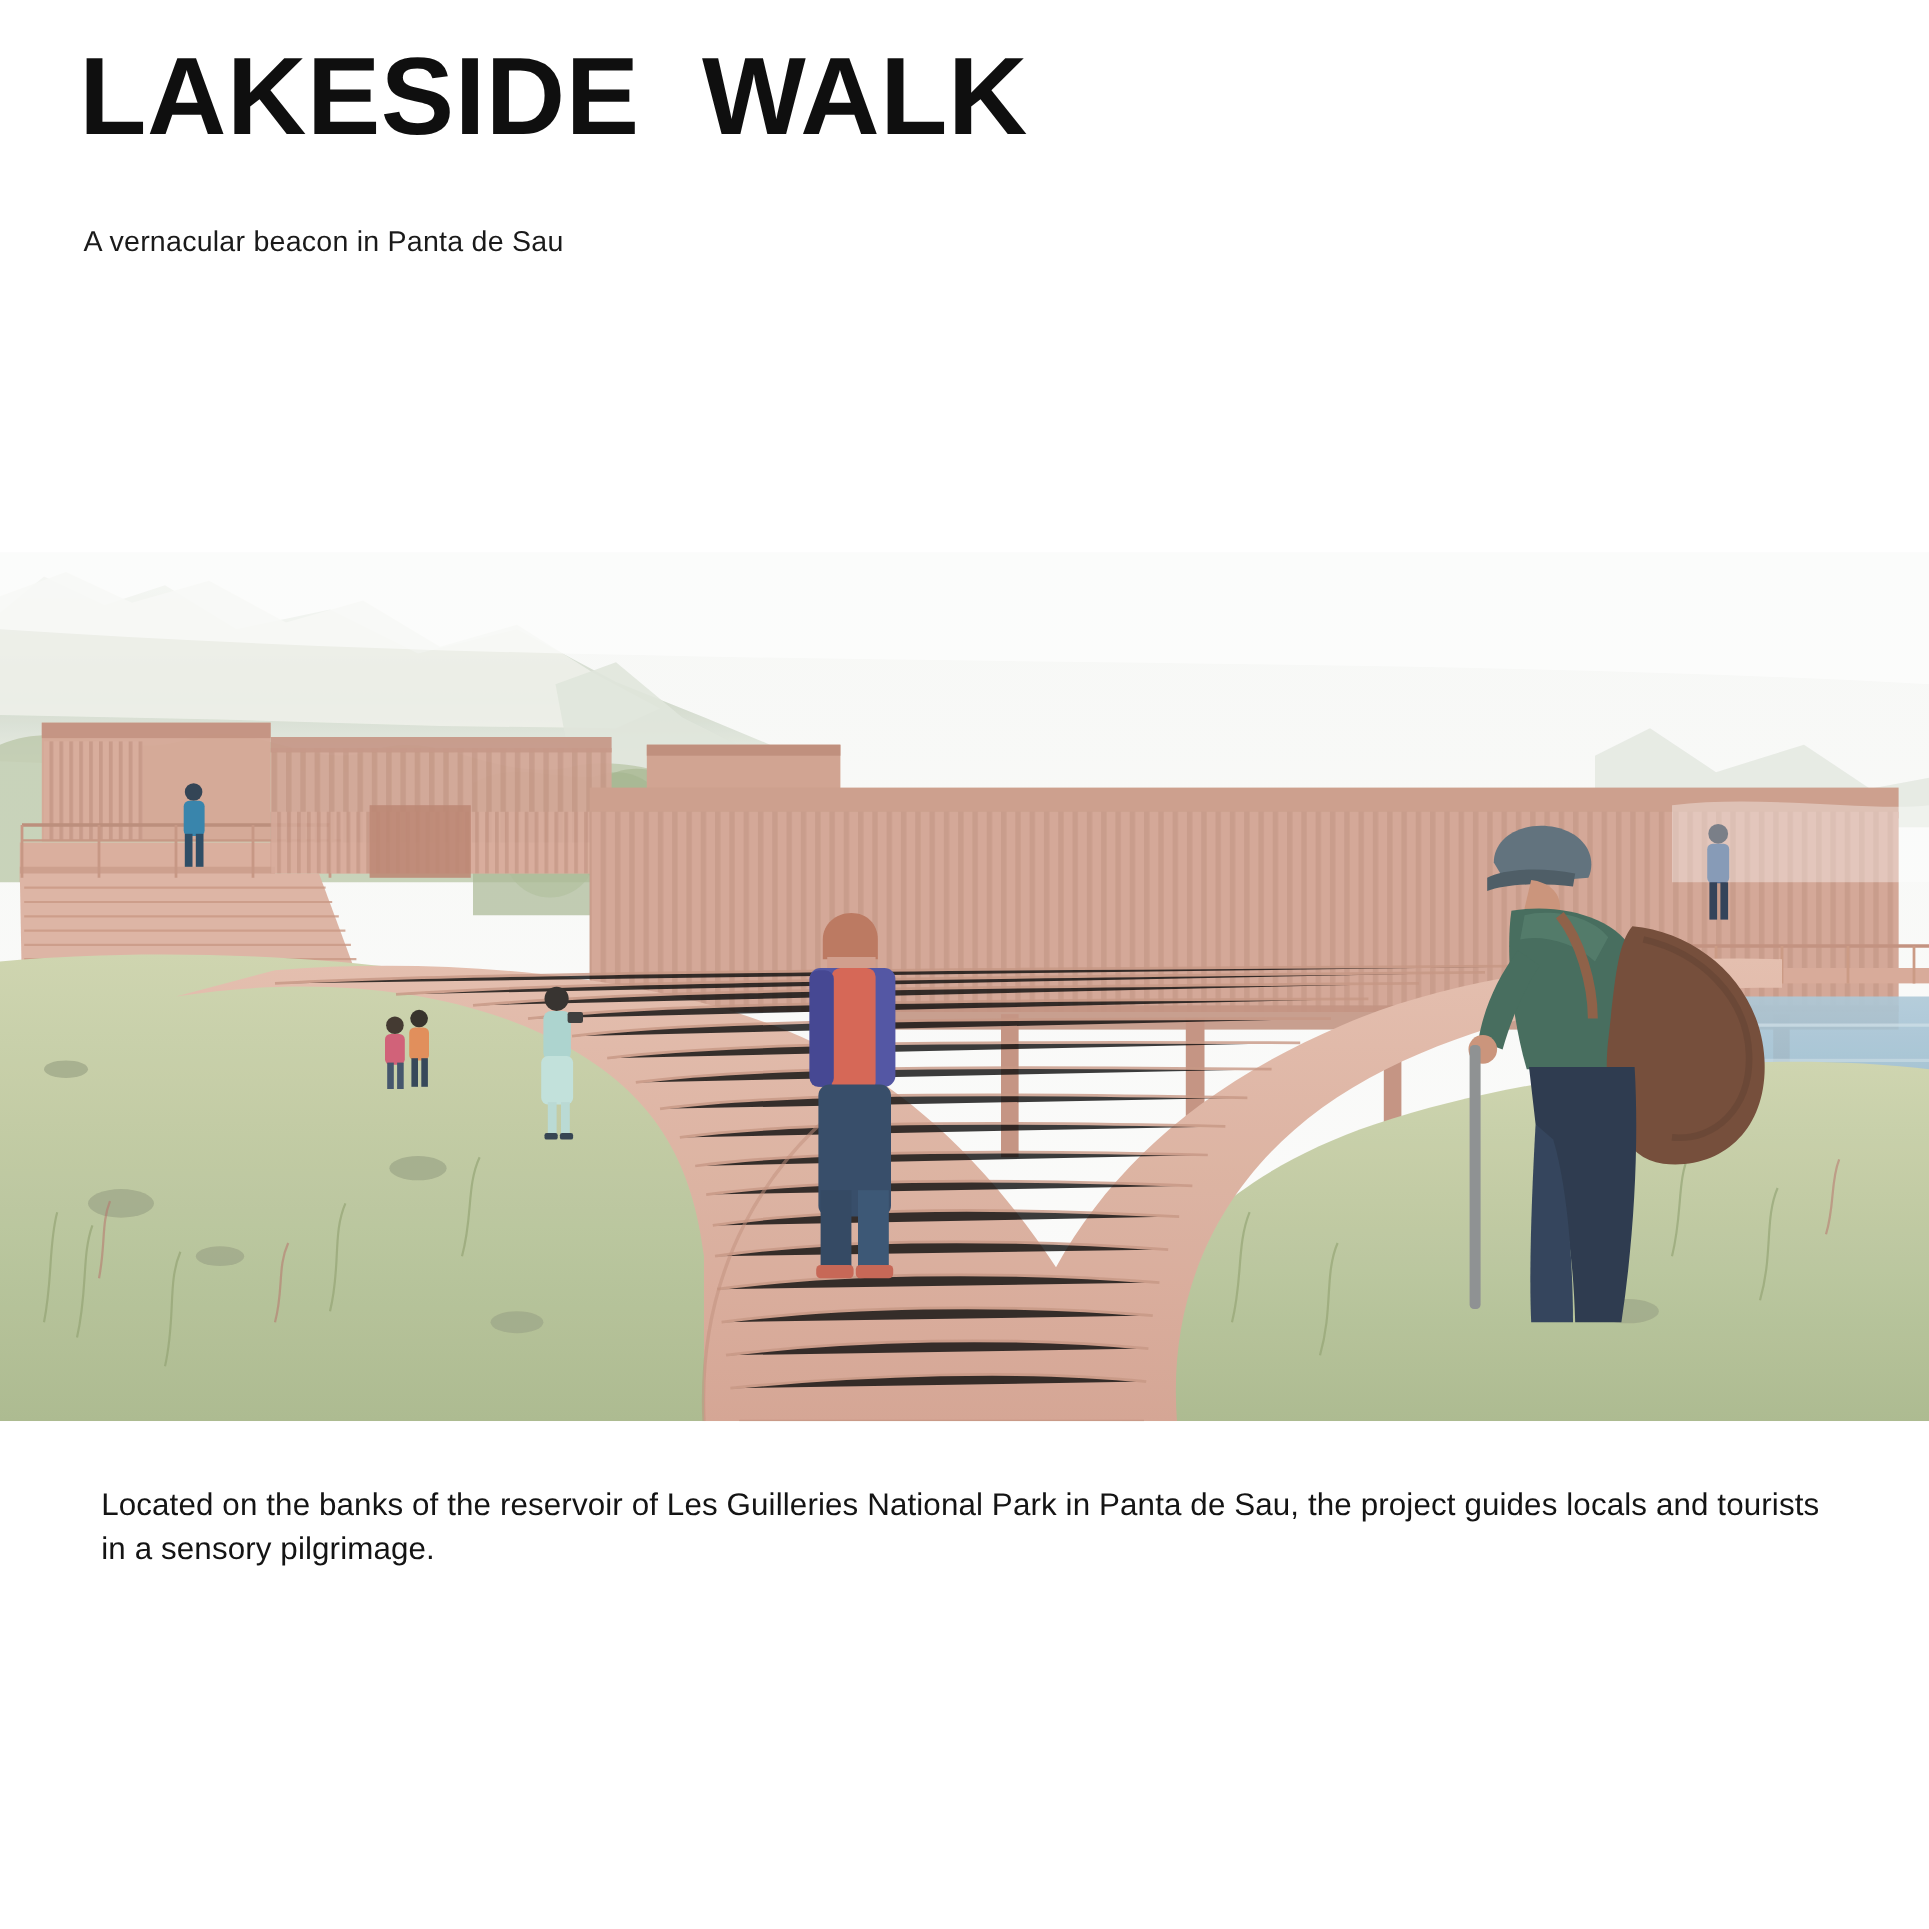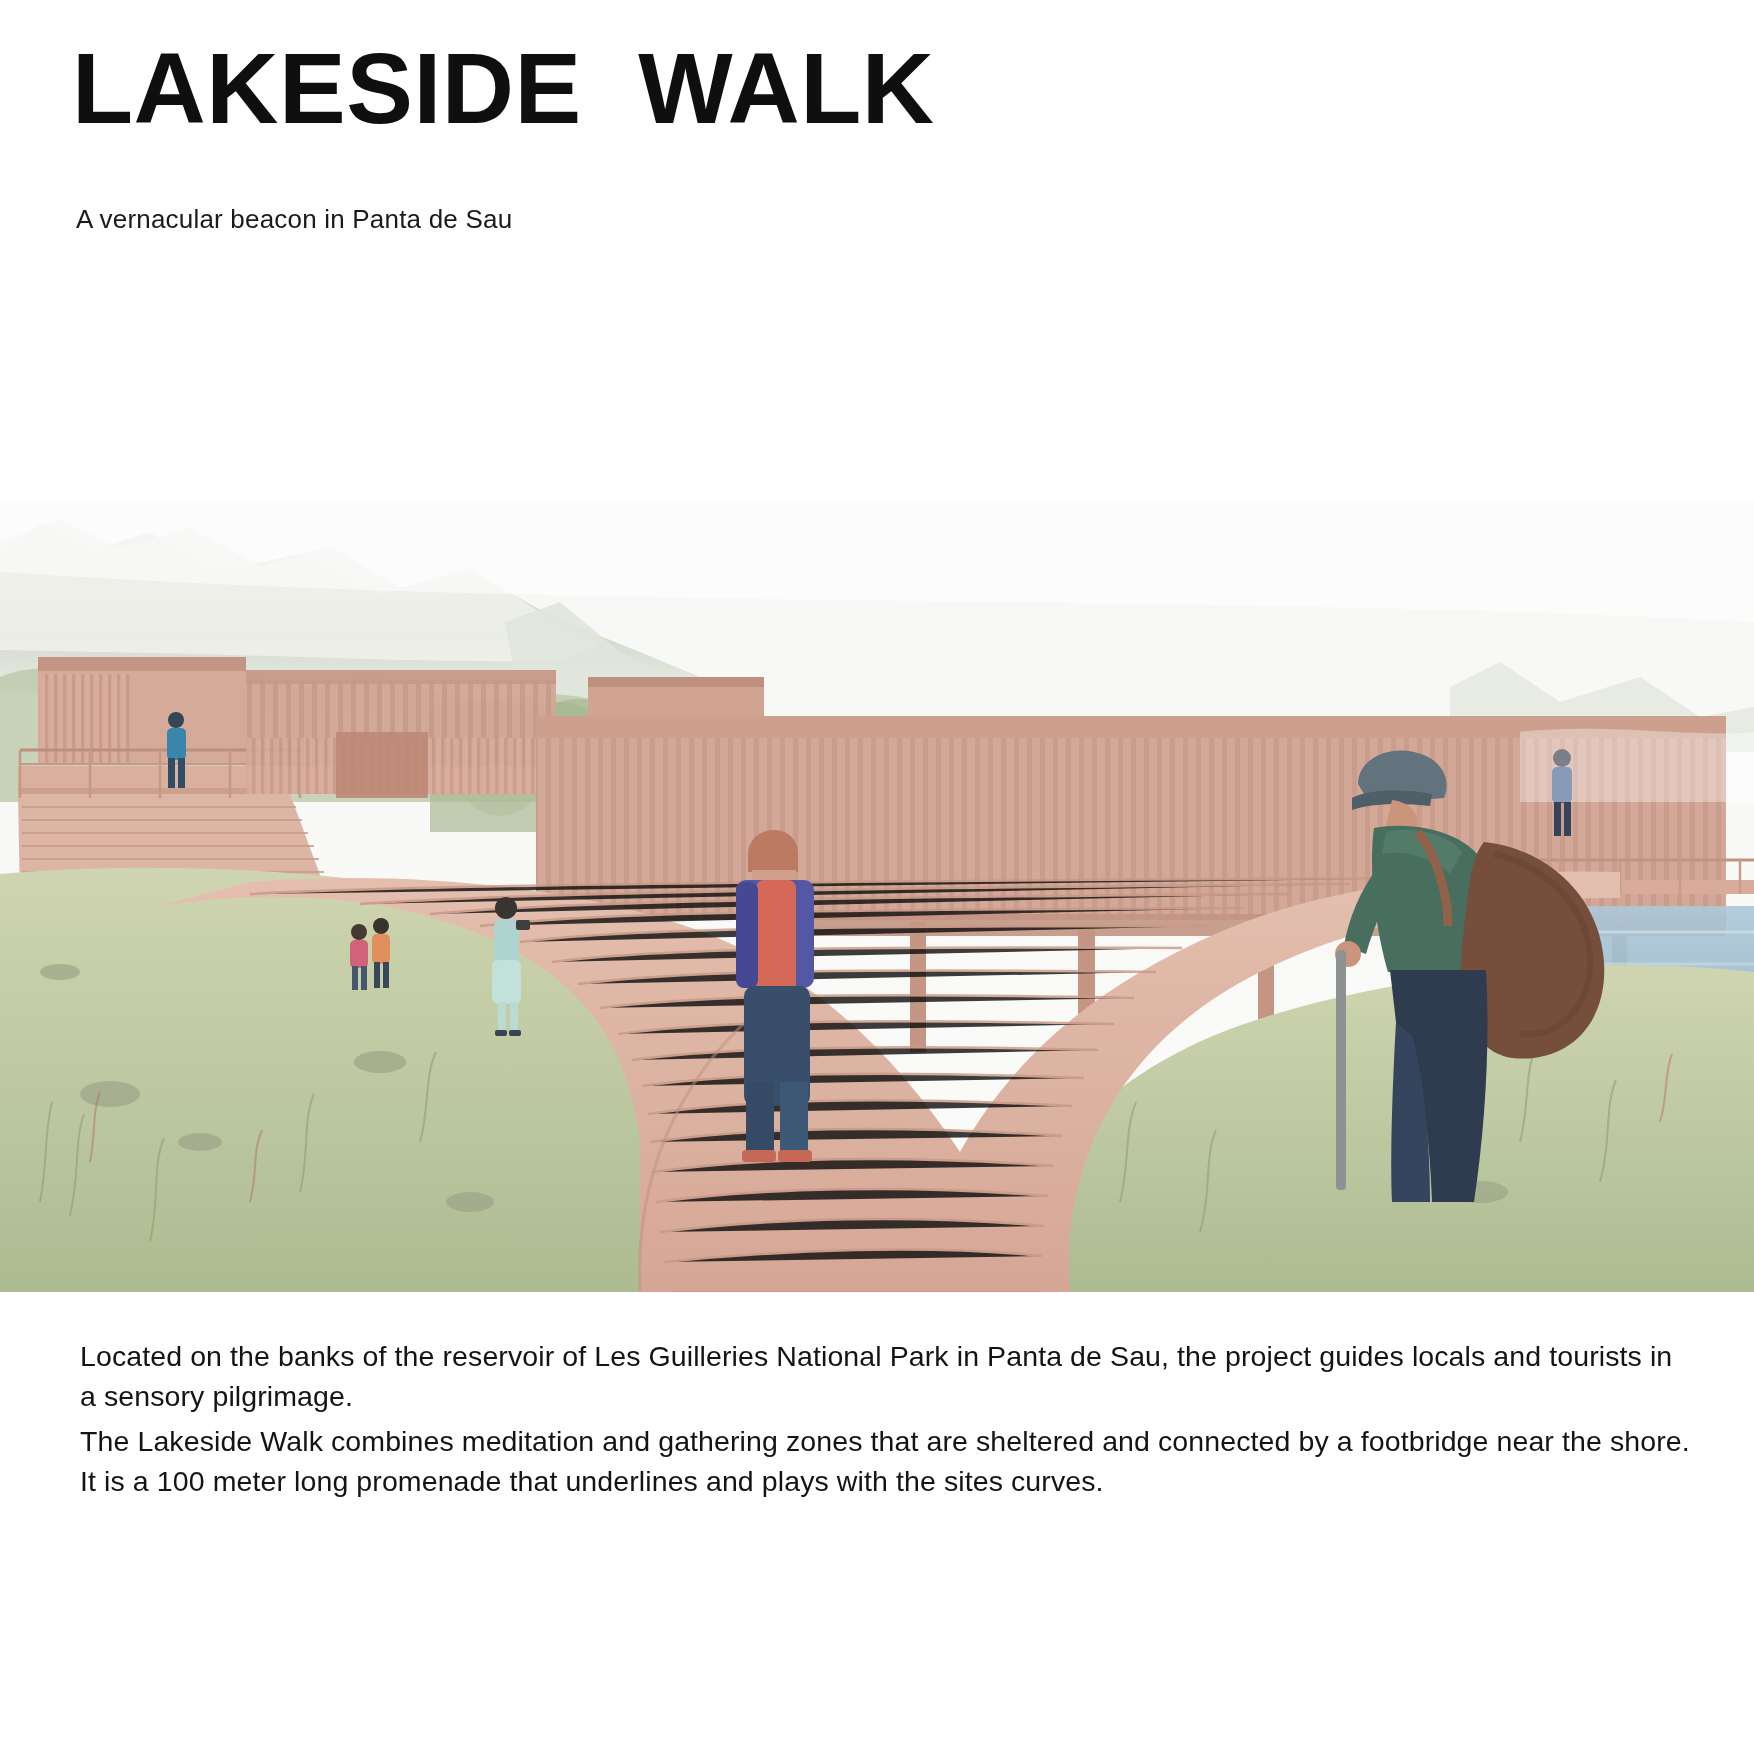--- a/index.html
+++ b/index.html
@@ -61,21 +61,21 @@
   .body-copy {
     position: absolute;
     left: 76px;
     top: 1332px;
     width: 1620px;
     font-size: 28.5px;
     line-height: 1.42;
     color: #141414;
     letter-spacing: 0.1px;
   }
-  .body-copy p { margin: 4px; }
+  .body-copy p { margin: 16px; }
   .body-copy p + p { margin-top: 0px; }
 </style>
 </head>
 <body>
 
 <div class="page">
 
   <div class="title">LAKESIDE  WALK</div>
   <div class="subtitle">A vernacular beacon in Panta de Sau</div>
 
@@ -326,16 +326,15 @@
 
         <rect x="0" y="0" width="1754" height="790" fill="#ffffff" opacity="0.05"></rect>
         <path d="M0 0 L1754 0 L1754 120 C1200 90 600 110 0 70 Z" fill="#ffffff" opacity="0.55"></path>
         <path d="M1520 230 C1600 220 1700 236 1754 230 L1754 300 L1520 300 Z" fill="#ffffff" opacity="0.35"></path>
       </g>
     </svg>
   </div>
 
   <div class="body-copy">
     <p>Located on the banks of the reservoir of Les Guilleries National Park in Panta de Sau, the project guides locals and tourists in a sensory pilgrimage.</p>
-    <p>The Lakeside Walk combines meditation and gathering zones that are sheltered and connected by a footbridge near the shore. It is a 100 meter long promenade that underlines and plays with the sites curves.</p>
   </div>
 
 </div>
 
 </body></html>

